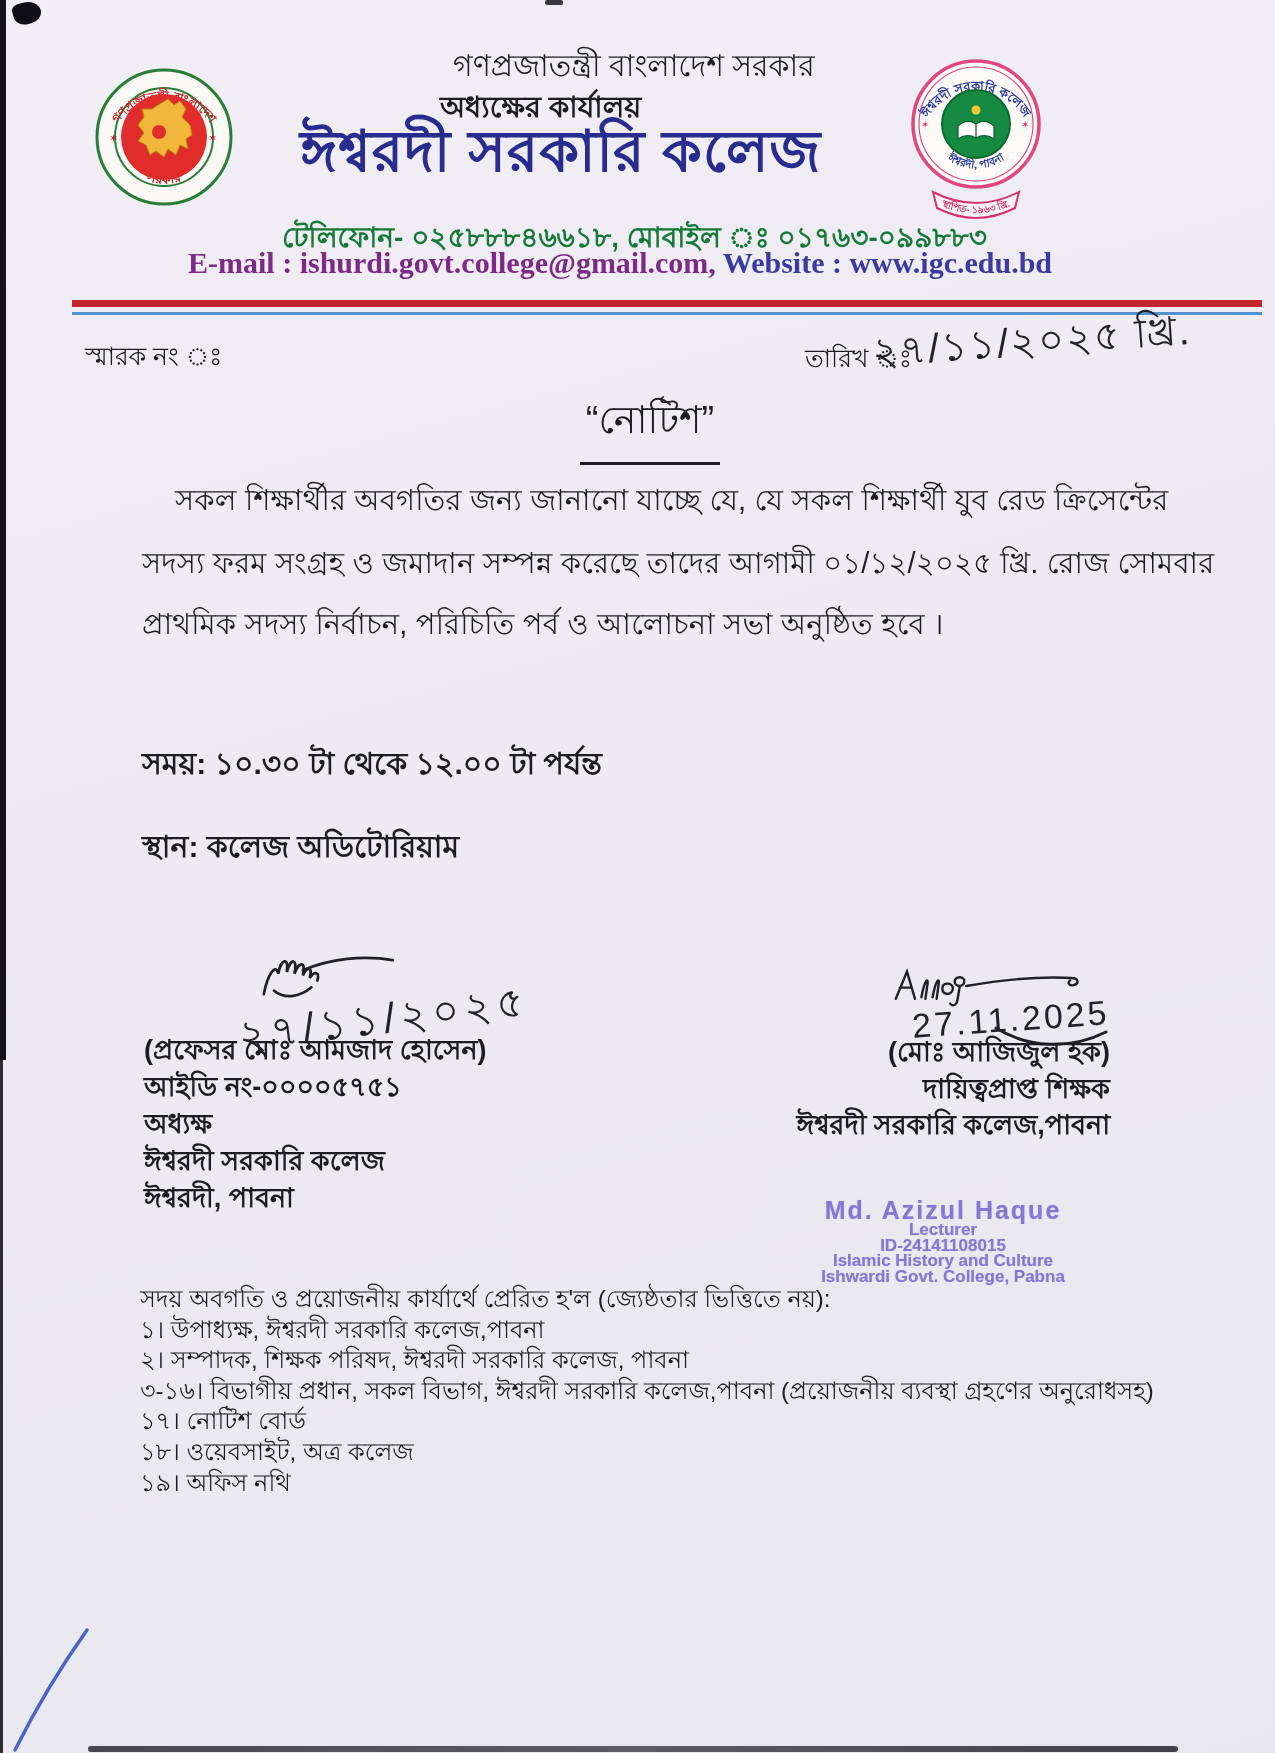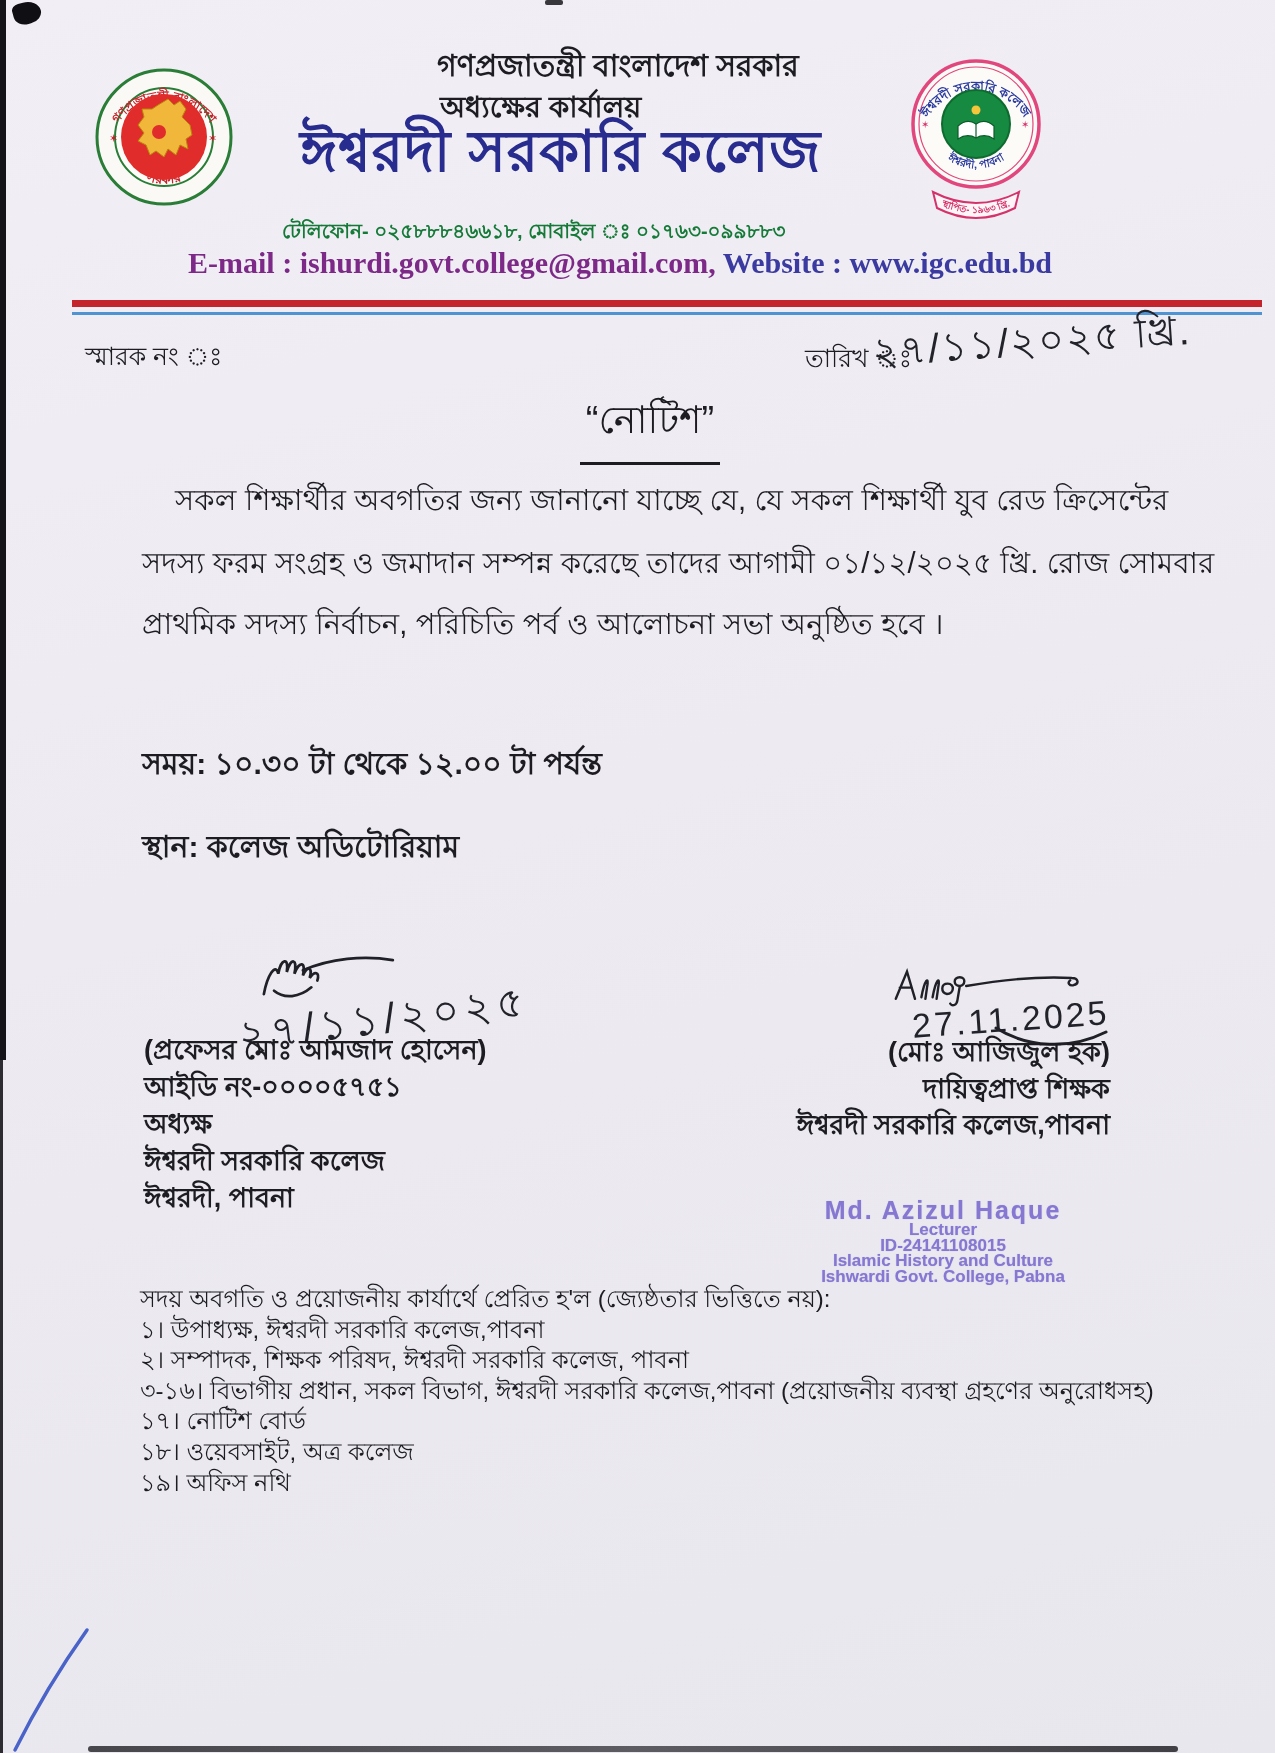--- a/index.html
+++ b/index.html
@@ -8,25 +8,25 @@
     background:#9a97a0;font-family:"Liberation Sans",sans-serif;color:#1c1c22;
   }
   .page{
     position:absolute;left:0;top:0;width:1275px;height:1753px;overflow:hidden;
     background:linear-gradient(165deg,#f1eff5 0%,#edebf1 45%,#e9e7ee 100%);
   }
   .abs{position:absolute}
   .nowrap{white-space:nowrap}
 
   
-  .hdr-line1{left:437px;top:42px;font-size:30px;font-weight:700}
+  .hdr-line1{left:453px;top:42px;font-size:30px;font-weight:400}
   .hdr-line2{left:440px;top:84px;font-size:29px;font-weight:600}
   .college-name{left:300px;top:108px;font-size:57px;font-weight:700;color:#272c8e;letter-spacing:1px}
   .location-line{left:440px;top:180px;font-size:33px;font-weight:600}
-  .phone-line{left:282px;top:216px;font-size:20px;font-weight:600;color:#157a38}
+  .phone-line{left:282px;top:216px;font-size:28px;font-weight:600;color:#157a38}
   .contact-line{left:188px;top:246px;font-family:"Liberation Serif",serif;font-size:30px;font-weight:700}
   .email-part{color:#7c2987}
   .website-part{color:#3a3aa0}
 
   .rule-red{left:72px;top:300px;width:1190px;height:7px;background:#c4252c}
   .rule-blue{left:72px;top:312px;width:1190px;height:3px;background:#5093d2}
 
   .memo-label{left:85px;top:337px;font-size:25px}
   .date-label{left:805px;top:339px;font-size:25px}
   .hand{color:#22222b;display:inline-block}

